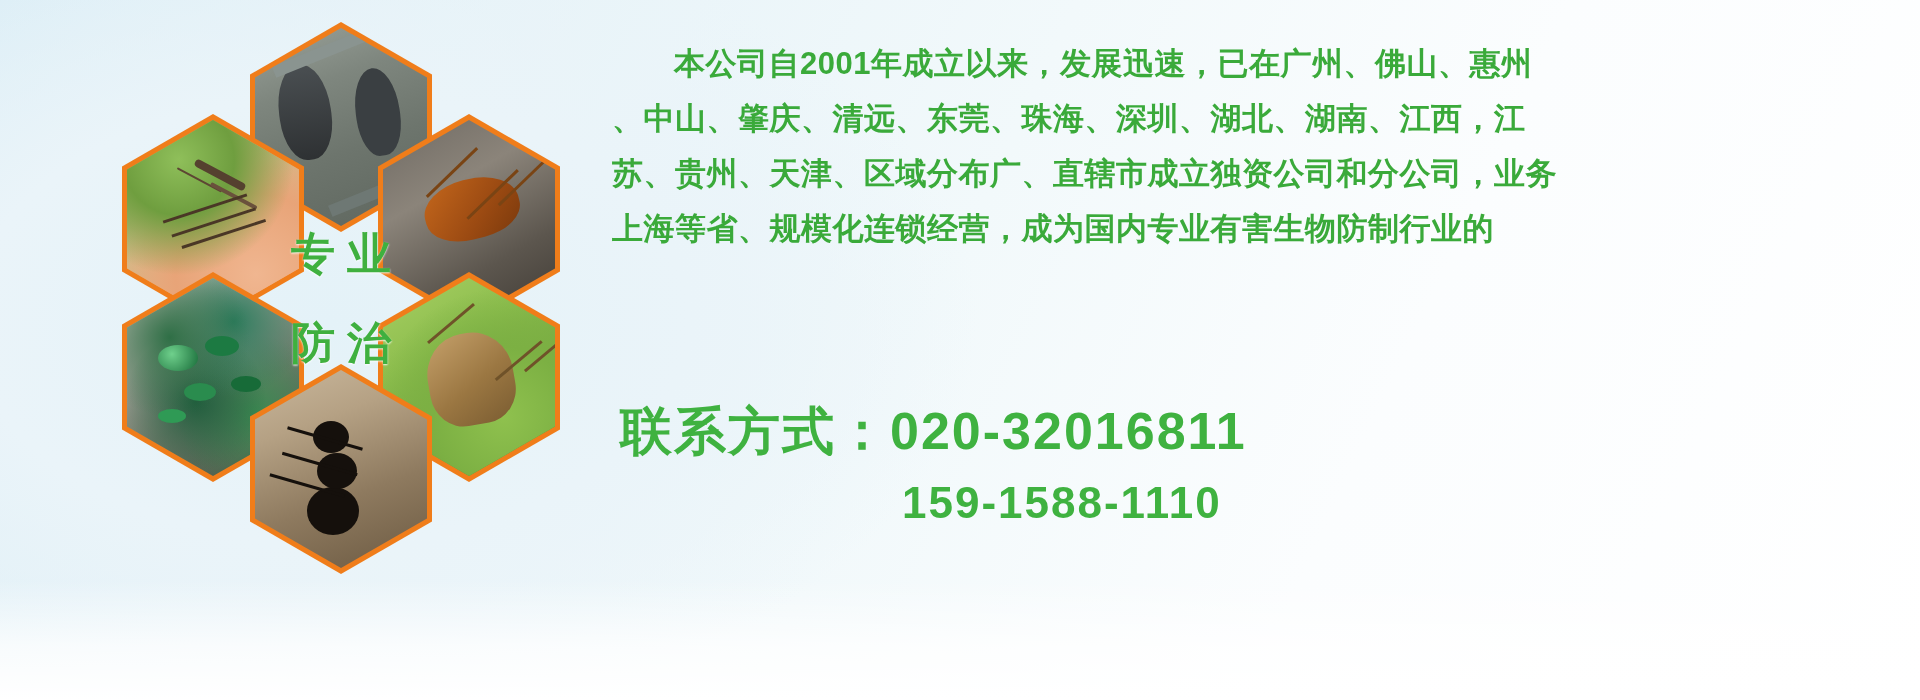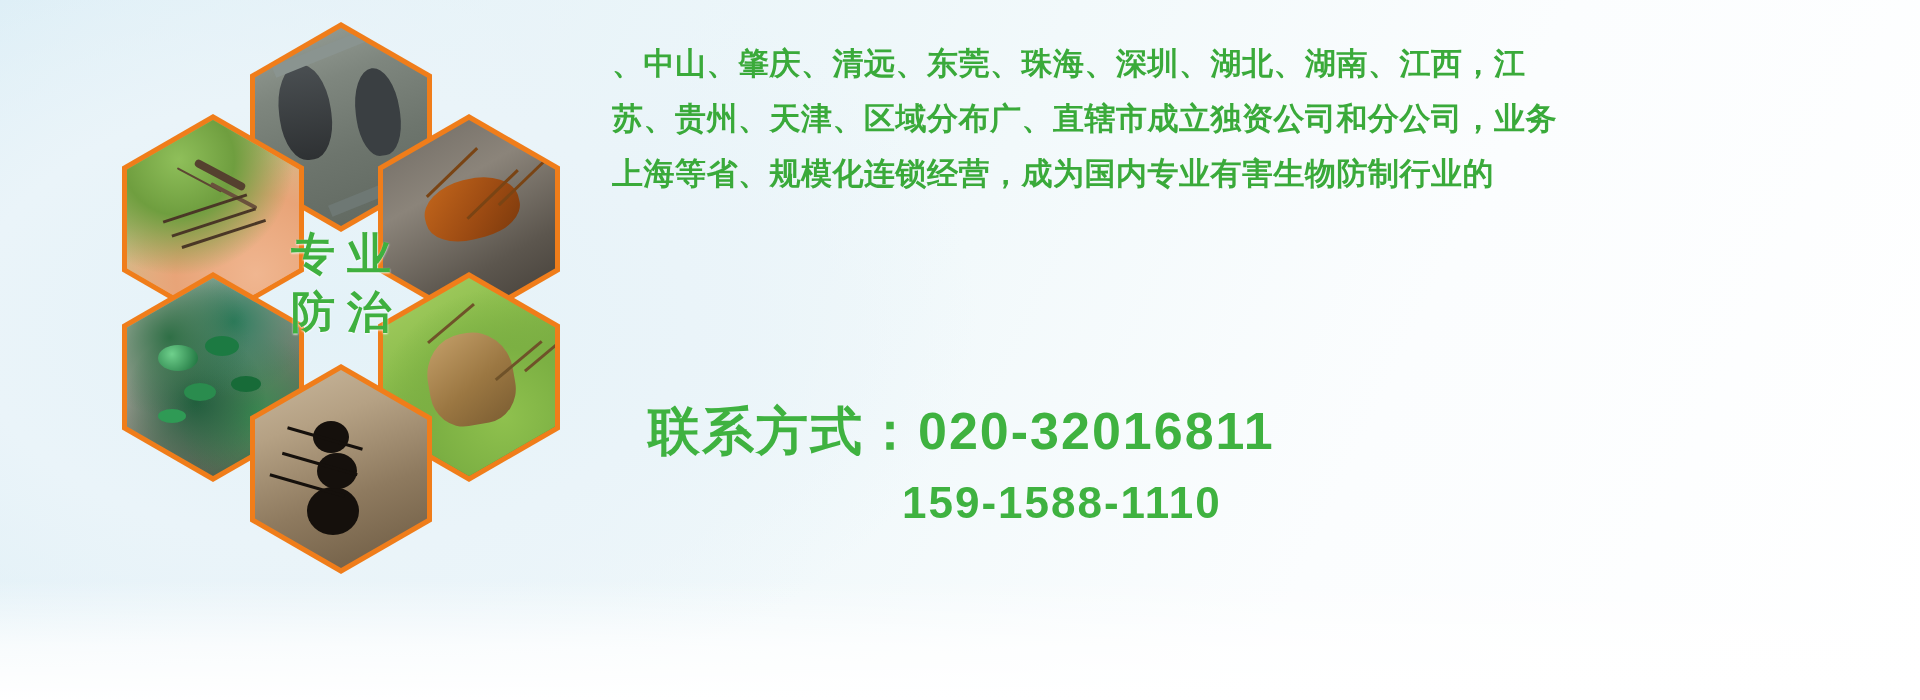--- a/index.html
+++ b/index.html
@@ -66,20 +66,21 @@
     z-index:5;
   }
   .hex-center-label span{
     color:#3fb03f;
     font-size:44px;
     font-weight:bold;
     letter-spacing:12px;
     text-indent:12px;
     line-height:1.08;
     text-shadow:0 1px 2px rgba(255,255,255,0.9);
+    margin-top:31px;
   }
 
   
   .art-mosquito{
     background:
       radial-gradient(circle at 30% 20%, #8fbf5a 0%, #6f9e3f 28%, rgba(111,158,63,0) 58%),
       radial-gradient(circle at 75% 78%, #f0b690 0%, #e8a478 40%, rgba(232,164,120,0) 72%),
       linear-gradient(150deg,#7fae4c 0%,#c8c08a 40%,#edb189 72%,#e09a6d 100%);
   }
   .art-mosquito::before{
@@ -197,21 +198,20 @@
     position:absolute;
     left:620px; top:395px;
     color:#3fb240;
     font-weight:bold;
     letter-spacing:2px;
   }
   .contact-line-1 {
     font-size:52px;
     line-height:72px;
     white-space:nowrap;
-    margin-left:28px;
   }
   .contact-line-2 {
     font-size:44px;
     line-height:72px;
     white-space:nowrap;
     padding-left:282px;
   }
 </style>
 </head>
 <body>
@@ -257,20 +257,21 @@
     </div>
 
     <div class="hex-center-label">
       <span>专业</span>
       <span>防治</span>
     </div>
   </div>
 
   <div class="copy">
     <div class="paragraph">
+      <span class="line first">本公司自2001年成立以来，发展迅速，已在广州、佛山、惠州</span>
       <span class="line">、中山、肇庆、清远、东莞、珠海、深圳、湖北、湖南、江西，江</span>
       <span class="line">苏、贵州、天津、区域分布广、直辖市成立独资公司和分公司，业务</span>
       <span class="line">上海等省、规模化连锁经营，成为国内专业有害生物防制行业的</span>
     </div>
   </div>
 
   <div class="contact">
     <div class="contact-line-1">
       <span>联系方式：</span><span>020-32016811</span>
     </div>

